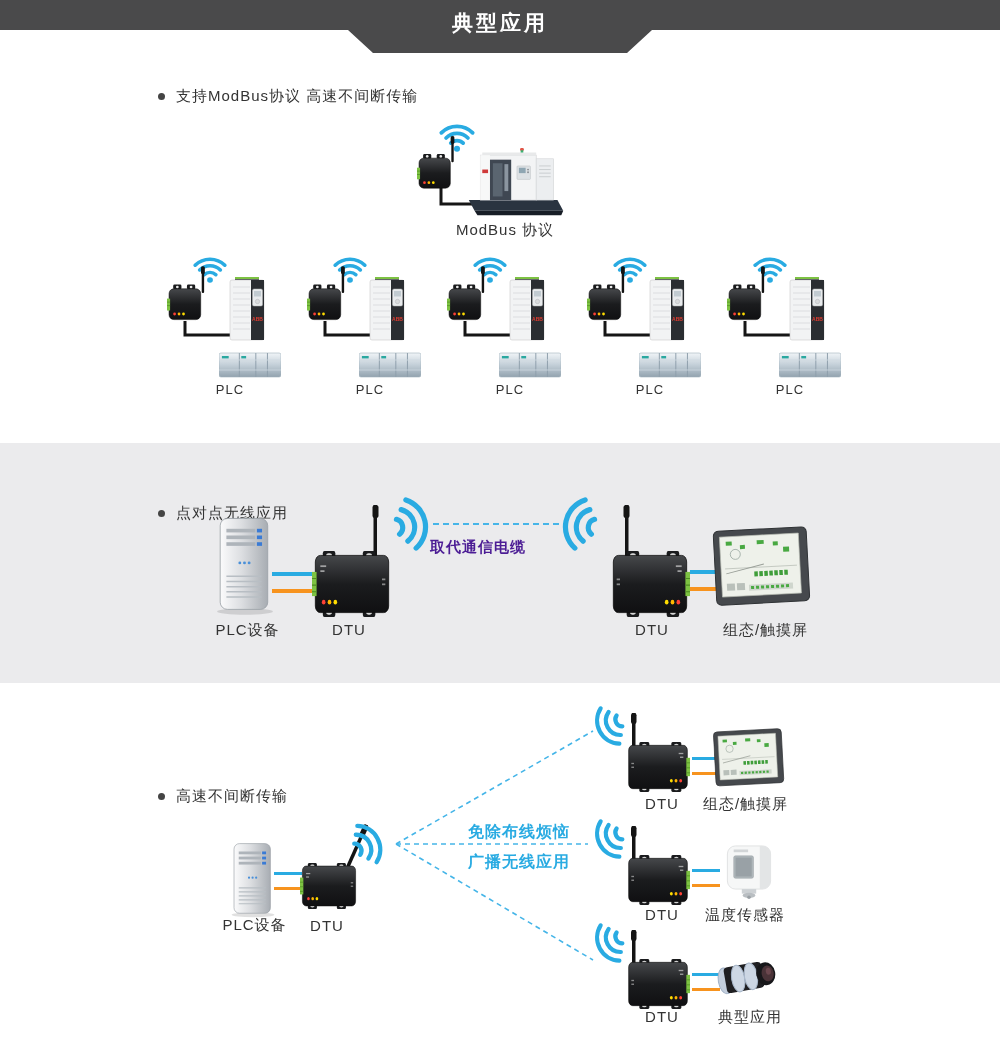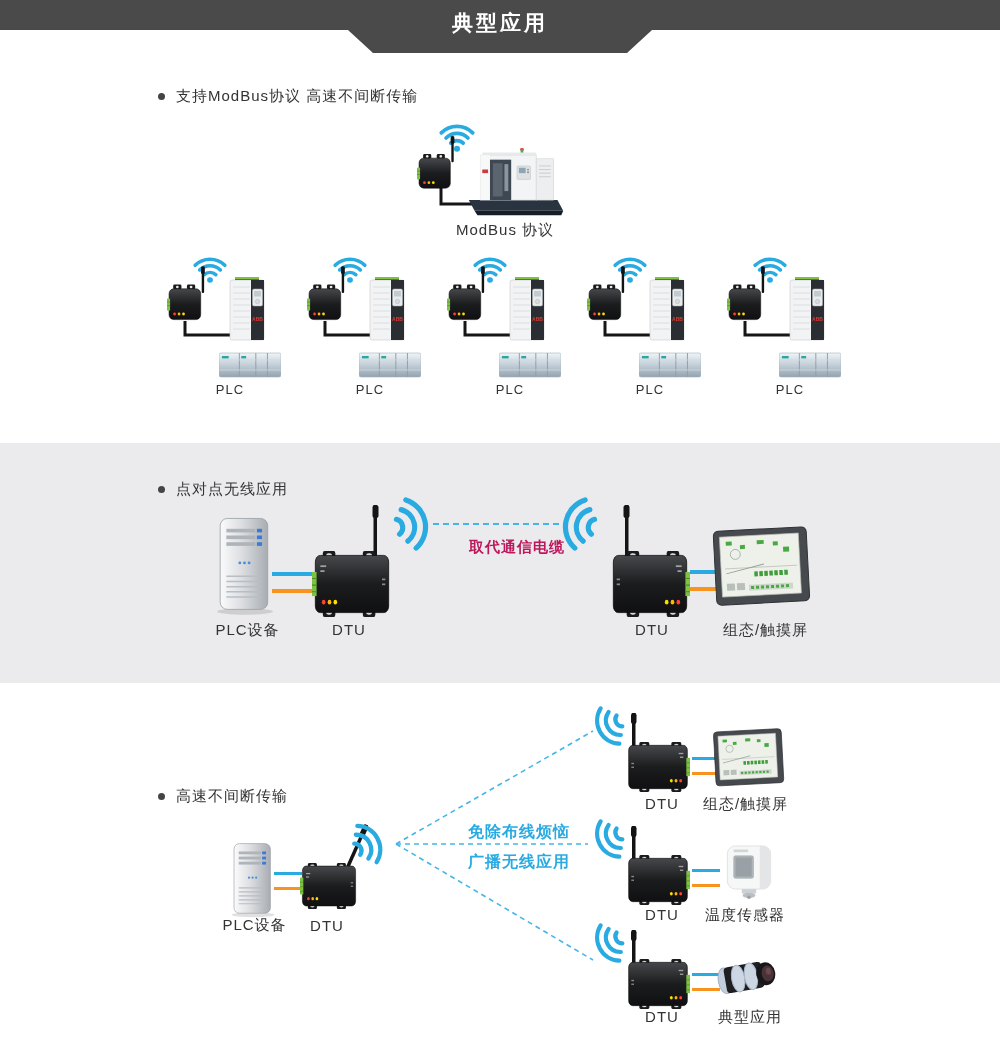--- a/index.html
+++ b/index.html
@@ -18,21 +18,21 @@
   .bullet{width:7px;height:7px;border-radius:50%;background:#444;margin-right:11px;flex:0 0 auto}
 
   .dev{position:absolute;overflow:visible}
   .lbl{position:absolute;text-align:center;font-size:15px;color:#333;letter-spacing:1px;white-space:nowrap}
   .cable{position:absolute;height:4px}
   .cable.thin{height:3px}
   .c-blue{background:#29abe2}
   .c-orange{background:#f7931e}
 
   .dash-line{position:absolute;border-top:2px dashed #45b5e8}
-  .link-label{position:absolute;text-align:right;font-size:15px;font-weight:bold;color:#be185d;letter-spacing:1px}
+  .link-label{position:absolute;text-align:left;font-size:15px;font-weight:bold;color:#4c1d95;letter-spacing:1px}
   .benefit{position:absolute;width:140px;text-align:center;font-size:16px;font-weight:bold;color:#29abe2;letter-spacing:1px}
 
   .flip{transform:scaleX(-1)}
   .tilt-r12{transform:rotate(-12deg)}
   .tilt-l12{transform:rotate(12deg) scaleX(-1)}
   .tilt-r28{transform:rotate(-28deg)}
   .tilt-l28{transform:rotate(-28deg) scaleX(-1)}
   .rot-3{transform:rotate(-3deg)}
 </style>
 </head>
@@ -264,21 +264,21 @@
   </svg>
 
   <div class="lbl" style="left:165px;top:382px;width:130px;font-size:13px">PLC</div>
   <div class="lbl" style="left:305px;top:382px;width:130px;font-size:13px">PLC</div>
   <div class="lbl" style="left:445px;top:382px;width:130px;font-size:13px">PLC</div>
   <div class="lbl" style="left:585px;top:382px;width:130px;font-size:13px">PLC</div>
   <div class="lbl" style="left:725px;top:382px;width:130px;font-size:13px">PLC</div>
 
   <div class="band"></div>
 
-  <div class="sec-title" style="left:158px;top:480px">
+  <div class="sec-title" style="left:158px;top:504px">
     <span class="bullet"></span>
     <span>点对点无线应用</span>
   </div>
 
   <div class="cable c-blue" style="left:272px;top:572px;width:44px"></div>
   <div class="cable c-orange" style="left:272px;top:589px;width:44px"></div>
   <div class="cable c-blue" style="left:690px;top:570px;width:28px"></div>
   <div class="cable c-orange" style="left:690px;top:587px;width:28px"></div>
 
   <svg class="dev" style="left:214px;top:516px" width="62" height="100" viewBox="0 0 60 96">

